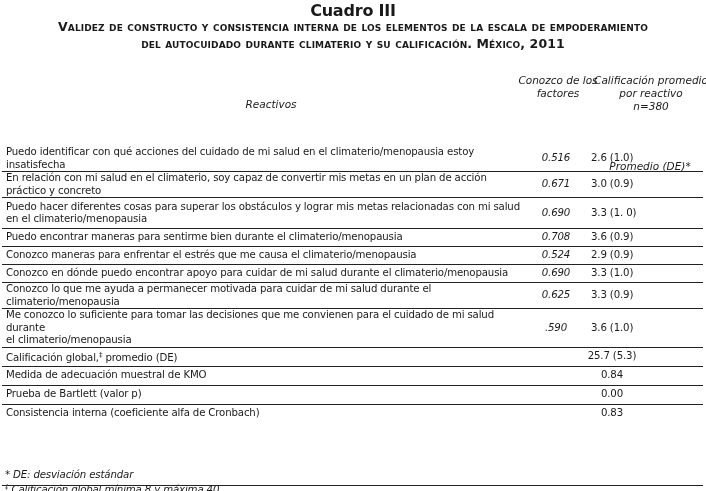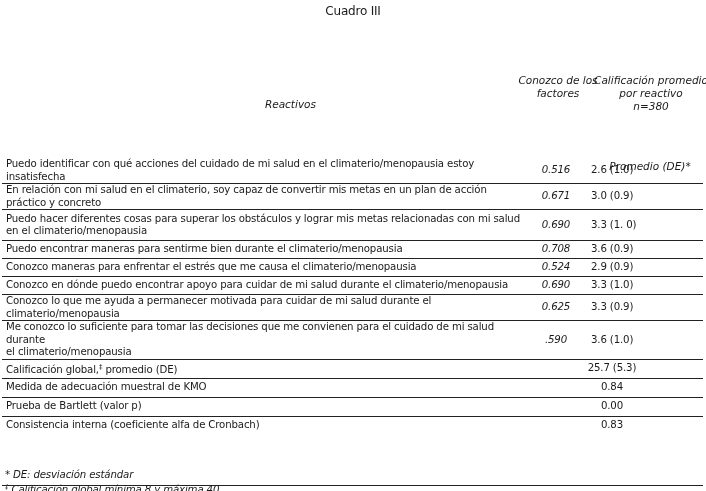--- a/index.html
+++ b/index.html
@@ -16,49 +16,49 @@
       color: #1a1a1a;
     }
     .caption {
       position: absolute;
       left: 0;
       top: 4px;
       width: 706px;
       text-align: center;
     }
     .caption-label {
-      font-size: 12px;
-      font-weight: normal;
+      font-size: 16px;
+      font-weight: bold;
       line-height: 14px;
       letter-spacing: -0.2px;
     }
     .caption-title {
       font-size: 12.5px;
       font-weight: bold;
       line-height: 17px;
       font-variant: small-caps;
       letter-spacing: 0.1px;
     }
     .hdr {
       position: absolute;
       font-size: 10.5px;
       font-style: italic;
       line-height: 13px;
       text-align: center;
       color: #1a1a1a;
     }
-    .hdr-reactivos { left: 226px; top: 98px; width: 90px; text-align: right; }
+    .hdr-reactivos { left: 226px; top: 98px; width: 90px; }
     .hdr-cargas { left: 518px; top: 74px; width: 80px; }
     .hdr-calif { left: 592px; top: 74px; width: 118px; }
     .hdr-promedio { left: 600px; top: 128px; width: 100px; margin-top: 32px; }
 
     table.main {
       position: absolute;
       left: 2px;
-      top: 158px;
+      top: 146px;
       width: 701px;
       border-collapse: collapse;
       font-size: 10.2px;
       letter-spacing: -0.15px;
     }
     table.main td {
       padding: 0 0 0 4px;
       vertical-align: middle;
       line-height: 12.5px;
     }
@@ -88,20 +88,22 @@
       height: 0;
       border-top: 1.3px solid #222;
     }
     sup.ddag { font-size: 7px; vertical-align: 4px; }
   </style>
 </head>
 <body>
 
 <div class="caption">
   <div class="caption-label">Cuadro III</div>
+  <div class="caption-title">Validez de constructo y consistencia interna de los elementos de la escala de empoderamiento</div>
+  <div class="caption-title">del autocuidado durante climaterio y su calificación. México, 2011</div>
 </div>
 
 <div class="hdr hdr-reactivos">Reactivos</div>
 <div class="hdr hdr-cargas">Conozco de los factores</div>
 <div class="hdr hdr-calif">
   <span>Calificación promedio por reactivo</span><br>
   <span>n=380</span>
 </div>
 <div class="hdr hdr-promedio">Promedio (DE)*</div>
 

